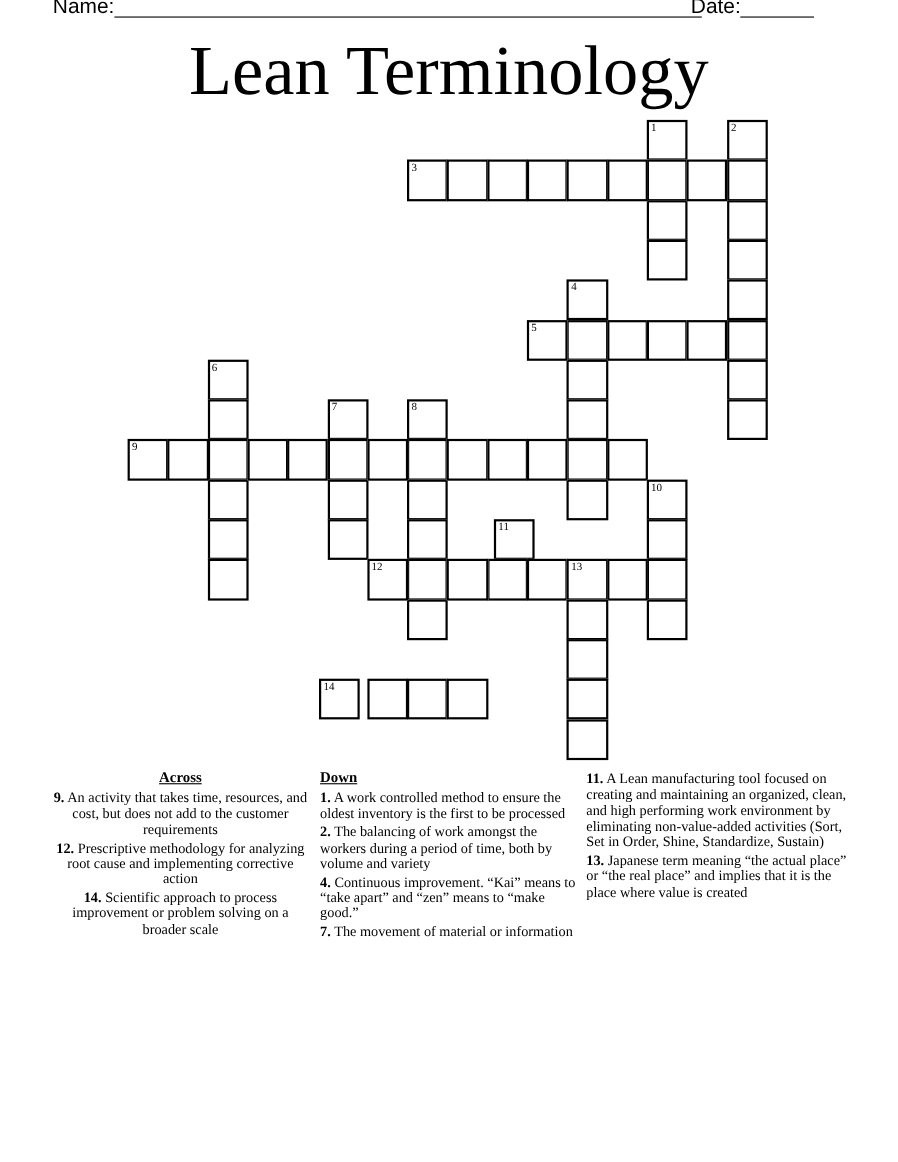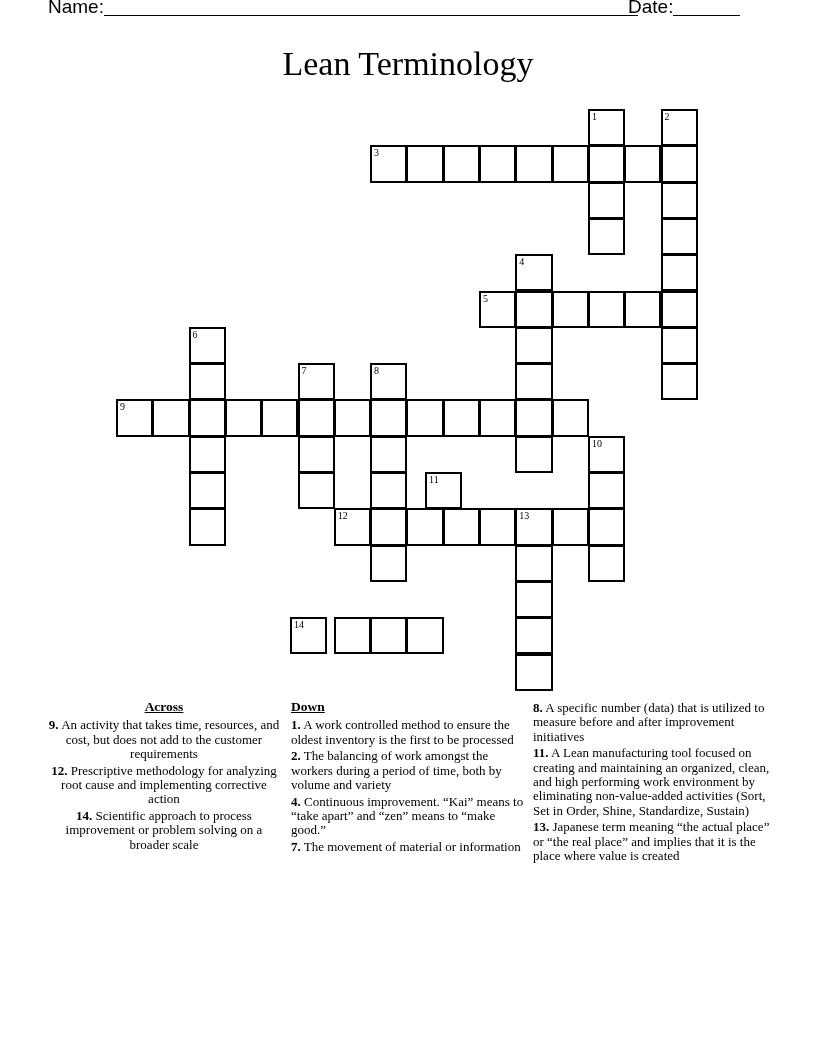--- a/index.html
+++ b/index.html
@@ -2,21 +2,21 @@
 <html><head>
 <meta charset="utf-8">
 <style>
   html, body { margin: 0; padding: 0; background: #fff; }
   body { width: 816px; height: 1056px; position: relative; overflow: hidden; color: #000; }
   .header { position: absolute; top: -4px; left: 48px; width: 700px; font-family: "Liberation Sans", sans-serif; font-size: 19px; white-space: nowrap; }
   .header .name-label { position: absolute; left: 0; }
   .header .name-line { position: absolute; left: 56px; width: 534px; top: 19px; border-bottom: 1.3px solid #000; }
   .header .date-label { position: absolute; left: 580px; }
   .header .date-line { position: absolute; left: 625px; width: 67px; top: 19px; border-bottom: 1.3px solid #000; }
-  .title { position: absolute; top: 32px; left: 0; width: 816px; text-align: center; font-family: "Liberation Serif", serif; font-size: 34px; line-height: 64px; }
+  .title { position: absolute; top: 32px; left: 0; width: 816px; text-align: center; font-family: "Liberation Serif", serif; font-size: 64px; line-height: 64px; }
   .grid { position: absolute; left: 117px; top: 110px; width: 600px; height: 590px; }
   .cell { position: absolute; width: 36.3px; height: 36.3px; box-sizing: border-box; border: 2px solid #000; background: #fff; margin-left: -1px; margin-top: -1px; }
   .cell .num { position: absolute; top: 1px; left: 2px; font-family: "Liberation Serif", serif; font-size: 10px; line-height: 10px; }
   .clues { position: absolute; top: 700px; font-family: "Liberation Serif", serif; font-size: 13px; line-height: 14.3px; }
   .clues .head { font-weight: bold; text-decoration: underline; margin-bottom: 4px; font-size: 13.5px; }
   .clue { margin-bottom: 2.5px; }
   .clue b { font-weight: bold; }
   .col1 { left: 48px; width: 232px; text-align: center; }
   .col2 { left: 291px; width: 235px; }
   .col3 { left: 533px; width: 240px; top: 701px; }
@@ -105,21 +105,21 @@
     <div class="cell" style="left: 290.4px; top: 290.4px; width: 37.3px; height: 37.3px;"></div>
     <div class="cell" style="left: 326.7px; top: 290.4px; width: 37.3px; height: 37.3px;"></div>
     <div class="cell" style="left: 363px; top: 290.4px; width: 37.3px; height: 37.3px;"></div>
     <div class="cell" style="left: 435.6px; top: 290.4px; width: 37.3px; height: 37.3px;"></div>
     <div class="cell" style="left: 471.9px; top: 326.7px; width: 37.3px; height: 37.3px;">
       <span class="num">10</span>
     </div>
     <div class="cell" style="left: 471.9px; top: 363px; width: 37.3px; height: 37.3px;"></div>
     <div class="cell" style="left: 471.9px; top: 399.3px; width: 37.3px; height: 37.3px;"></div>
     <div class="cell" style="left: 471.9px; top: 435.6px; width: 37.3px; height: 37.3px;"></div>
-    <div class="cell" style="left: 309px; top: 363px; width: 37.3px; height: 37.3px;">
+    <div class="cell" style="left: 333px; top: 363px; width: 37.3px; height: 37.3px;">
       <span class="num">11</span>
     </div>
     <div class="cell" style="left: 326.7px; top: 399.3px; width: 37.3px; height: 37.3px;"></div>
     <div class="cell" style="left: 217.8px; top: 399.3px; width: 37.3px; height: 37.3px;">
       <span class="num">12</span>
     </div>
     <div class="cell" style="left: 290.4px; top: 399.3px; width: 37.3px; height: 37.3px;"></div>
     <div class="cell" style="left: 363px; top: 399.3px; width: 37.3px; height: 37.3px;"></div>
     <div class="cell" style="left: 399.3px; top: 399.3px; width: 37.3px; height: 37.3px;">
       <span class="num">13</span>
@@ -146,16 +146,15 @@
 
 <div class="clues col2">
   <div class="head">Down</div>
   <div class="clue"><b>1.</b> <span>A work controlled method to ensure the oldest inventory is the first to be processed</span></div>
   <div class="clue"><b>2.</b> <span>The balancing of work amongst the workers during a period of time, both by volume and variety</span></div>
   <div class="clue"><b>4.</b> <span>Continuous improvement. “Kai” means to “take apart” and “zen” means to “make good.”</span></div>
   <div class="clue"><b>7.</b> <span>The movement of material or information</span></div>
 </div>
 
 <div class="clues col3">
-  <div class="clue"><b>8.</b> <span>A specific number (data) that is utilized to measure before and after improvement initiatives</span></div>
   <div class="clue"><b>11.</b> <span>A Lean manufacturing tool focused on creating and maintaining an organized, clean, and high performing work environment by eliminating non-value-added activities (Sort, Set in Order, Shine, Standardize, Sustain)</span></div>
   <div class="clue"><b>13.</b> <span>Japanese term meaning “the actual place” or “the real place” and implies that it is the place where value is created</span></div>
 </div>
 
 </body></html>

